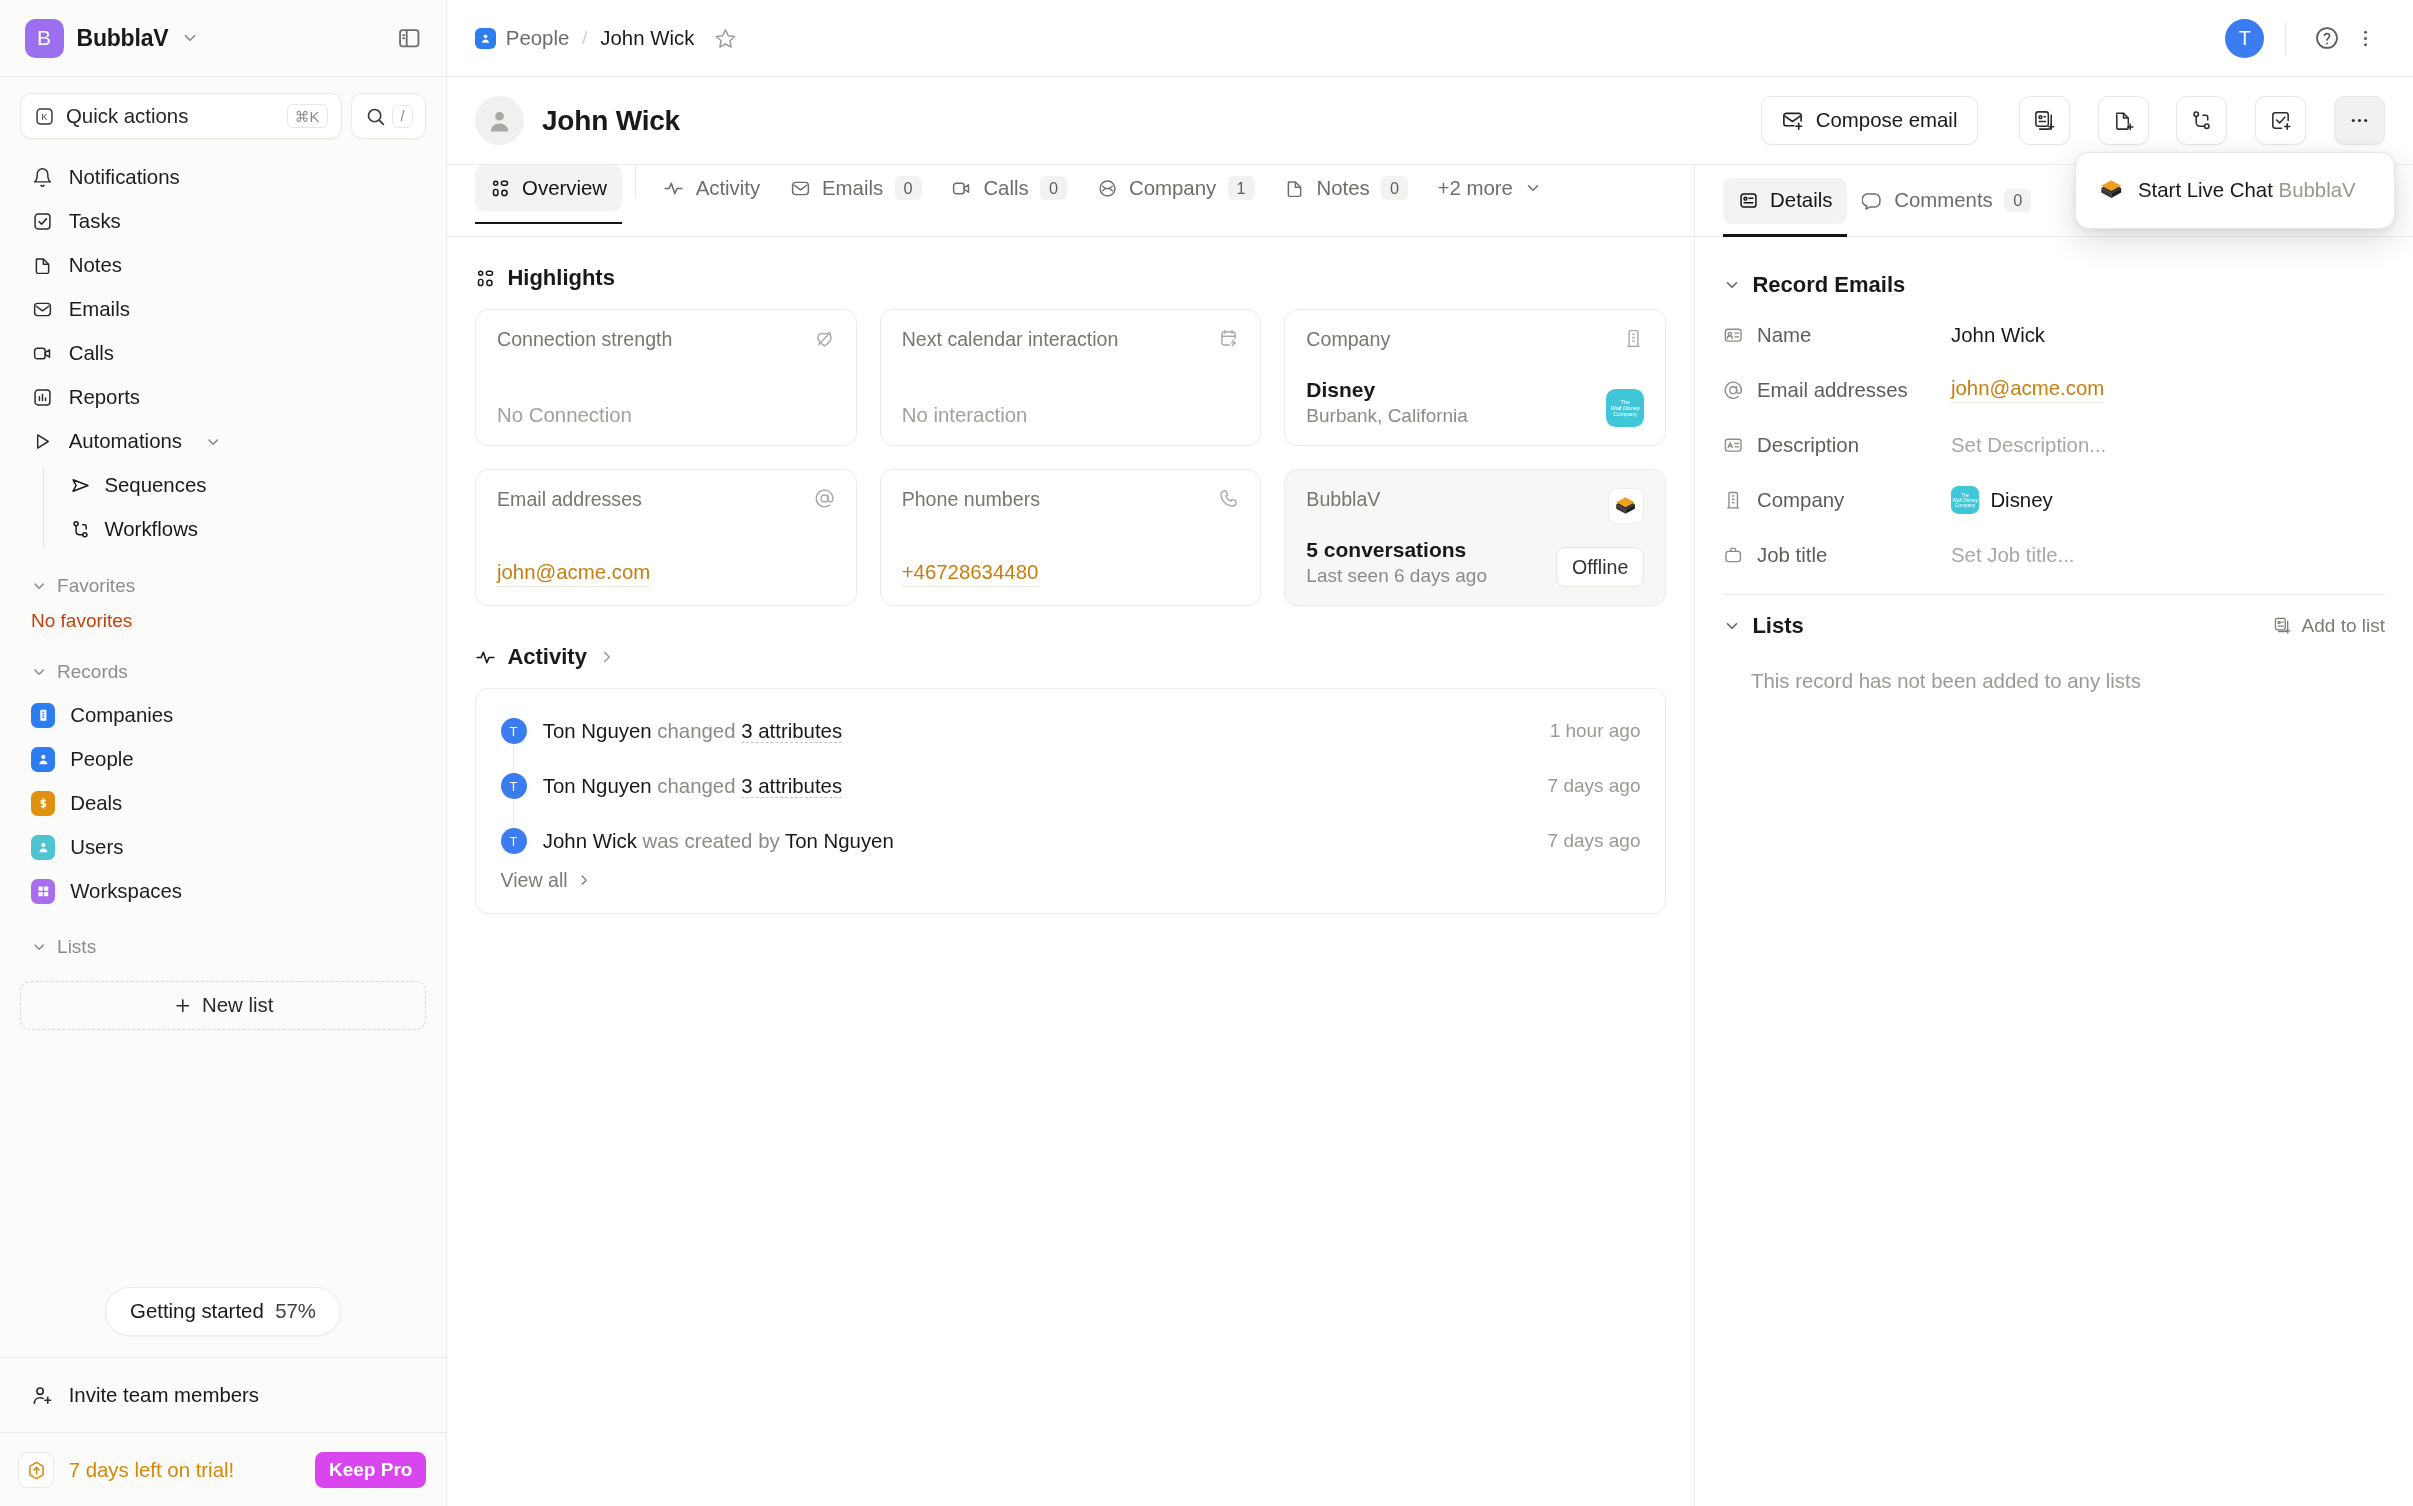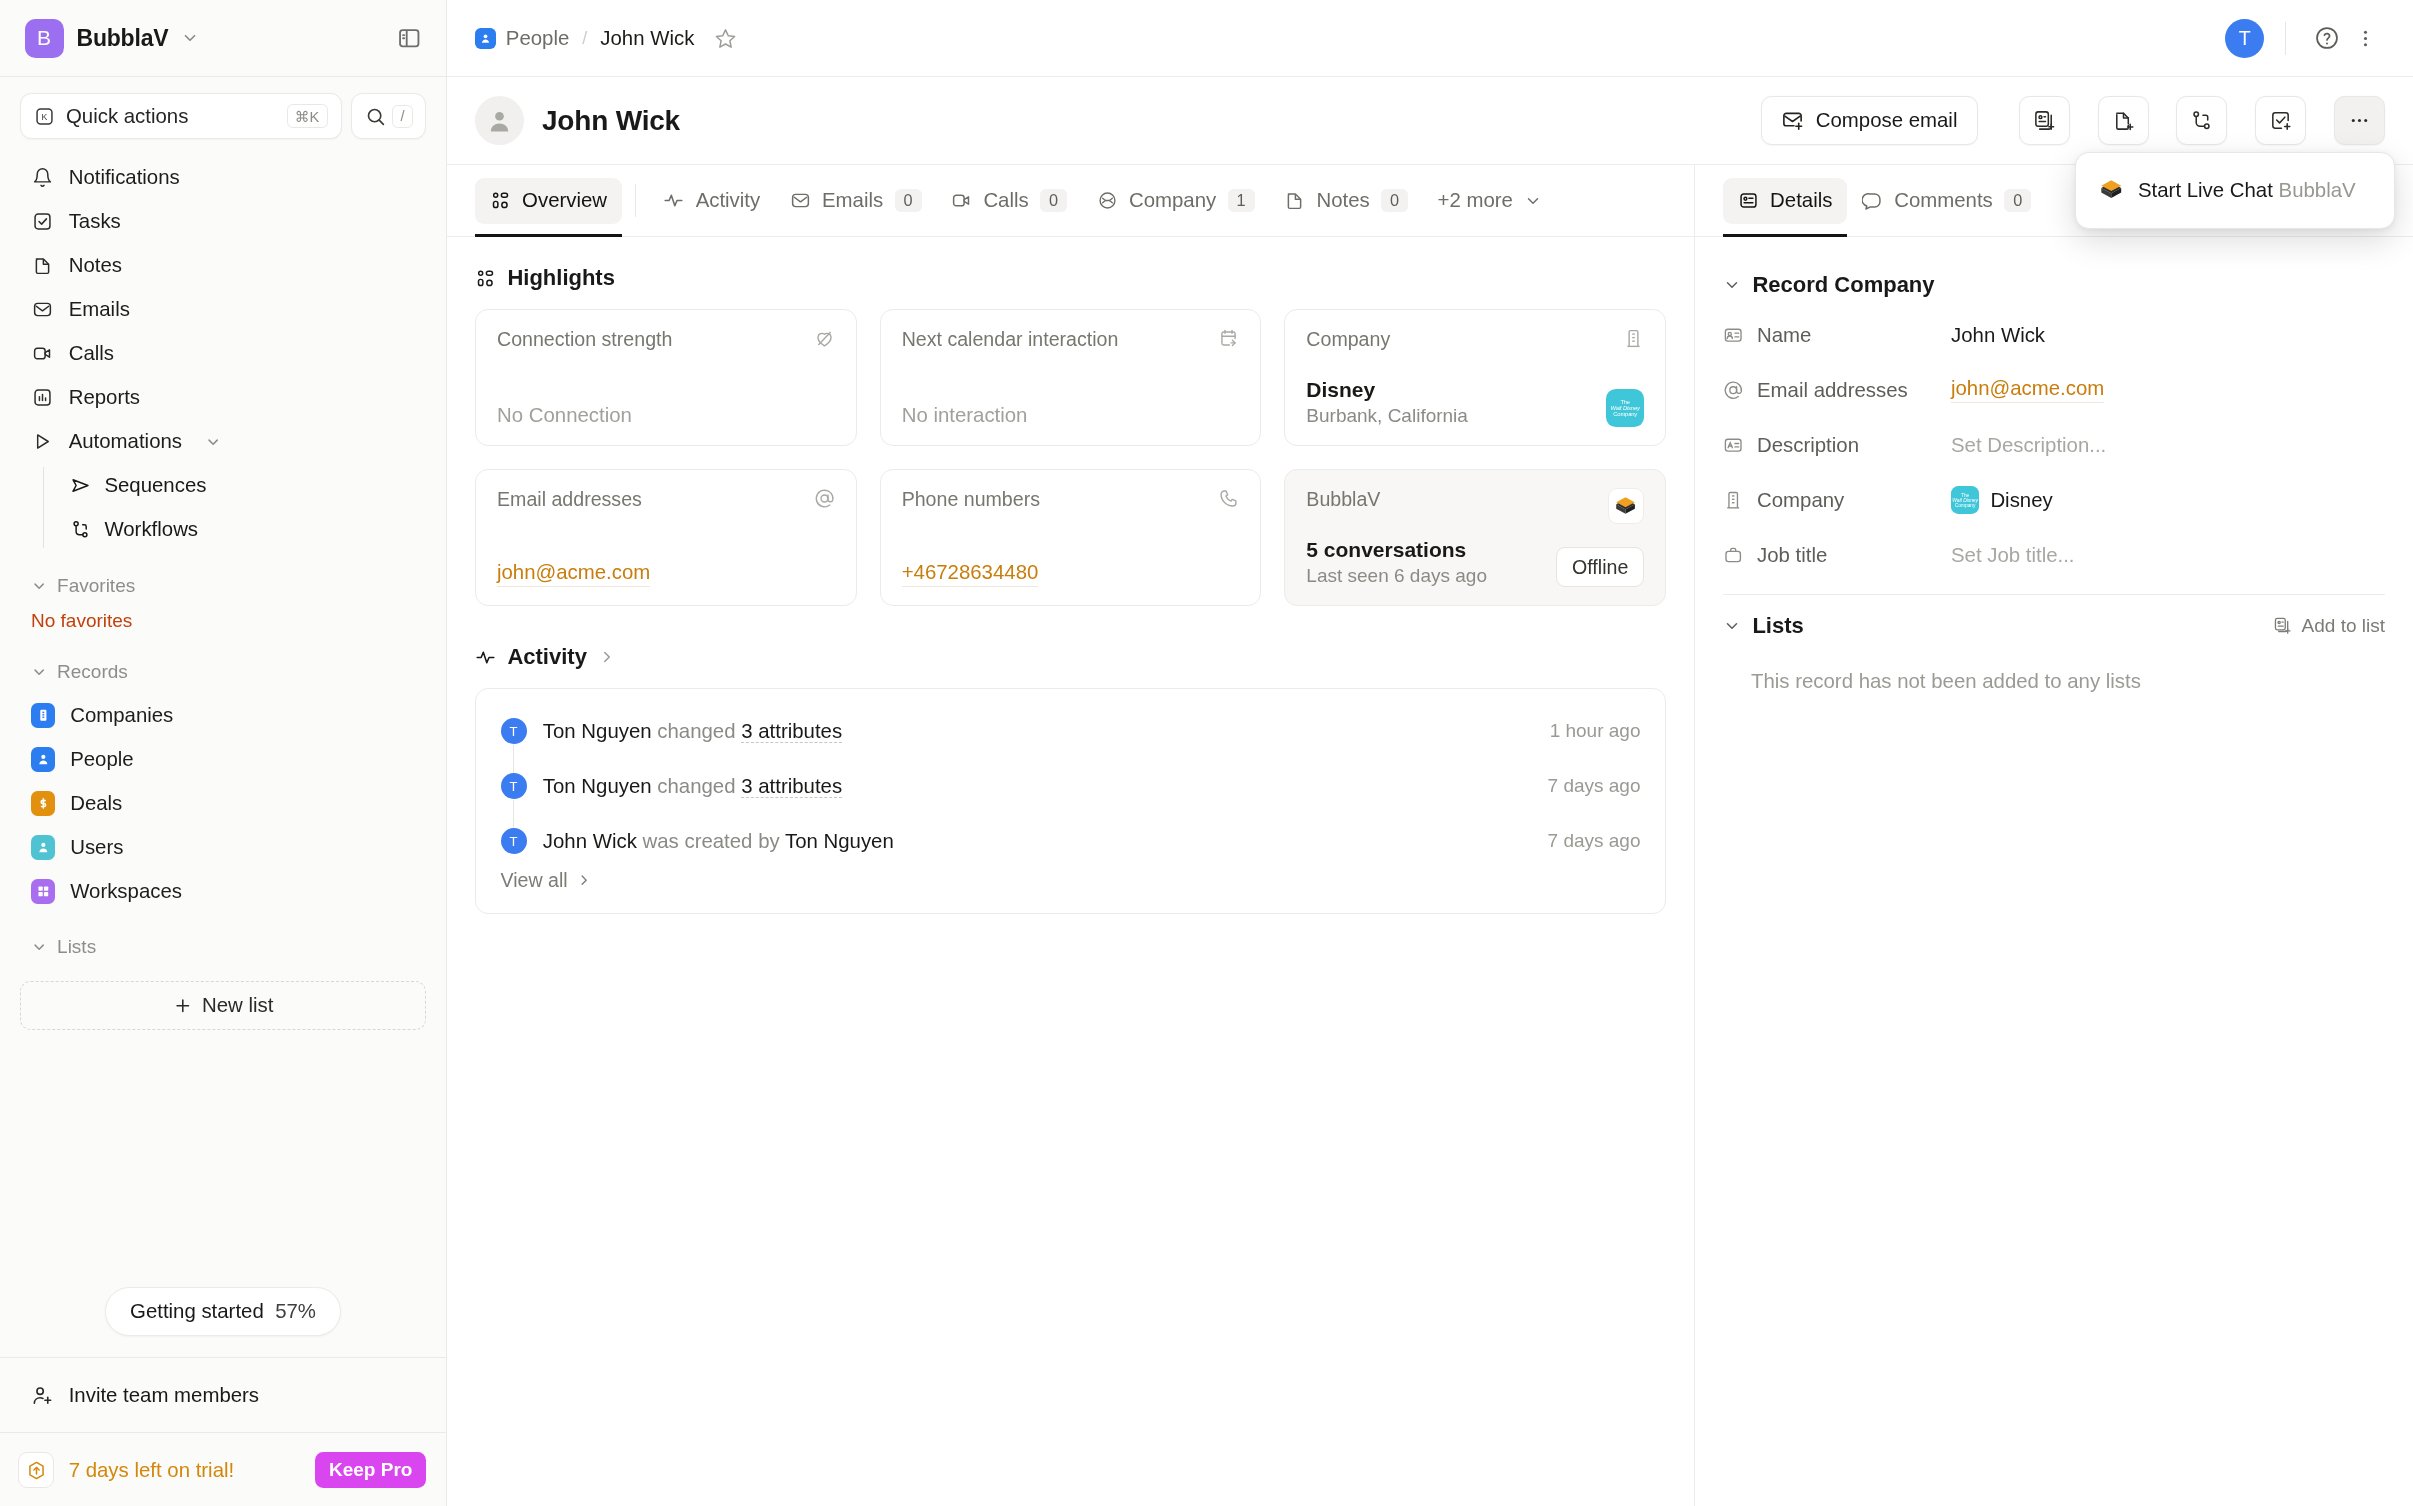--- a/index.html
+++ b/index.html
@@ -153,21 +153,21 @@
     width: 51px; height: 49px; background: #fff; border: 0.8px solid #e9e7e3; border-radius: 10.6px;
     display: flex; align-items: center; justify-content: center; margin-left: 9.8px;
     box-shadow: 0 0.8px 1.6px rgba(0,0,0,.04); color: #2b2b29;
   }
   .sq-btn.active { background: #f2f1ef; border-color: #e9e7e3; }
 
   .content { flex: 1; display: flex; min-height: 0; }
   .center { flex: 1; min-width: 0; display: flex; flex-direction: column; border-right: 0.8px solid #eeecE9; }
 
   .tabs {
-    height: 72px; display: flex; align-items: center; gap: 0;
+    height: 72px; display: flex; gap: 0;
     padding: 0 28px; border-bottom: 0.8px solid #eeecE9; position: relative;
   }
   .tab {
     height: 46px; display: flex; align-items: center; gap: 11.4px;
     padding: 0 14.7px; border-radius: 9px; font-size: 20.4px; color: #6e6e69;
     position: relative;
   }
   .tab.active { background: #f4f3f1; color: #141413; font-weight: 500; }
   .tab.active:after {
     content: ""; position: absolute; left: 0; right: 0; bottom: -13px;
@@ -894,21 +894,21 @@
           </div>
         </div>
 
         <div class="rbody">
           <div class="grp-head">
             <span style="color:#5f5f5a;display:flex">
               <svg width="18" height="18" viewBox="0 0 24 24" fill="none" stroke="currentColor" stroke-width="2" stroke-linecap="round" stroke-linejoin="round">
                   <polyline points="6 9 12 15 18 9"></polyline>
                 </svg>
             </span>
-            <span>Record Company</span>
+            <span>Record Emails</span>
           </div>
 
           <div class="field">
             <span class="field-label">
               <span class="ic">
                 <svg width="20.4" height="20.4" viewBox="0 0 24 24" fill="none" stroke="currentColor" stroke-width="1.6" stroke-linecap="round">
                     <rect x="2.8" y="5" width="18.4" height="14" rx="3"></rect>
                     <circle cx="8" cy="10.5" r="1.8"></circle>
                     <path d="M5 16c0-1.8 1.4-3 3-3s3 1.2 3 3"></path>
                     <line x1="14" y1="9.5" x2="18.5" y2="9.5"></line>

